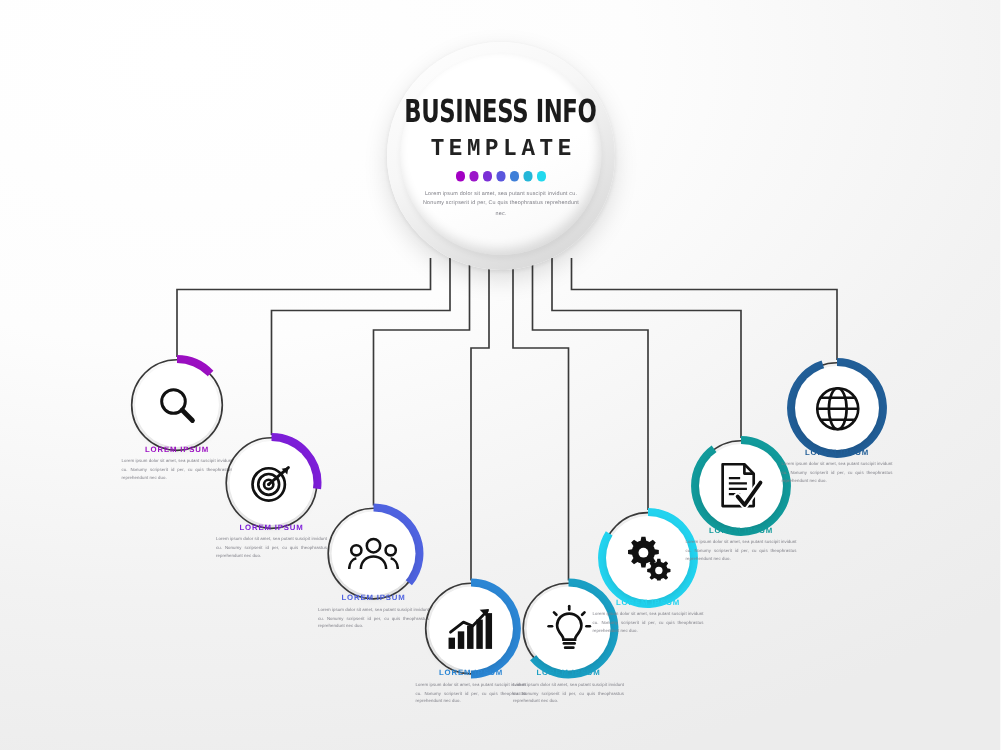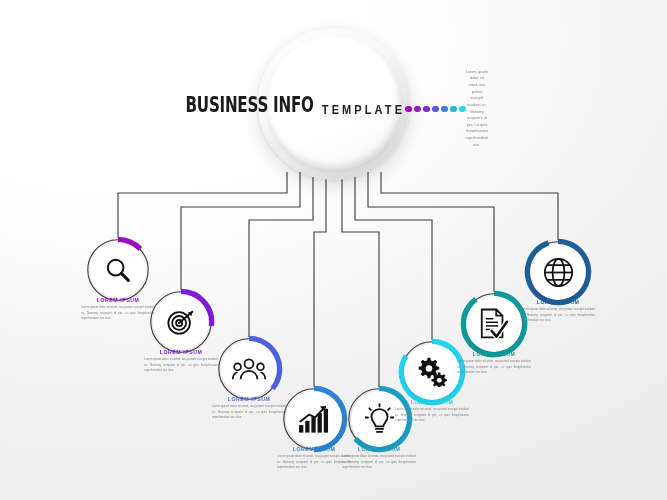--- a/index.html
+++ b/index.html
@@ -51,39 +51,40 @@
     width: 134px; height: 134px;
     border-radius: 50%;
     background: linear-gradient(155deg, #ffffff 0%, #ffffff 55%, #fbfbfb 78%, #f4f4f4 100%);
     box-shadow: inset -2px -4px 7px rgba(0,0,0,0.12), 0 2px 4px rgba(0,0,0,0.05);
   }
   .hub-content {
     position: absolute;
     left: 0; top: 0;
     width: 152px; height: 152px;
     display: flex;
+    flex-direction: column;
     align-items: center;
     justify-content: center;
     padding-top: 4px;
     box-sizing: border-box;
   }
   .hub-title {
     font-family: "DejaVu Sans", sans-serif;
     font-size: 16.5px;
     font-weight: 700;
     letter-spacing: -0.3px;
     color: #1b1b1b;
     line-height: 1;
     transform: scaleY(1.28) scaleX(0.92);
     transform-origin: center;
     white-space: nowrap;
   }
   .hub-subtitle {
-    font-family: Liberation Sans, sans-serif;
-    font-size: 11px;
+    font-family: Liberation Mono, monospace;
+    font-size: 15px;
     font-weight: 700;
     letter-spacing: 3.1px;
     color: #222222;
     margin-top: 8px;
     transform: scaleY(1.08);
     white-space: nowrap;
     text-indent: 3px;
   }
   .hub-dots {
     display: flex;

